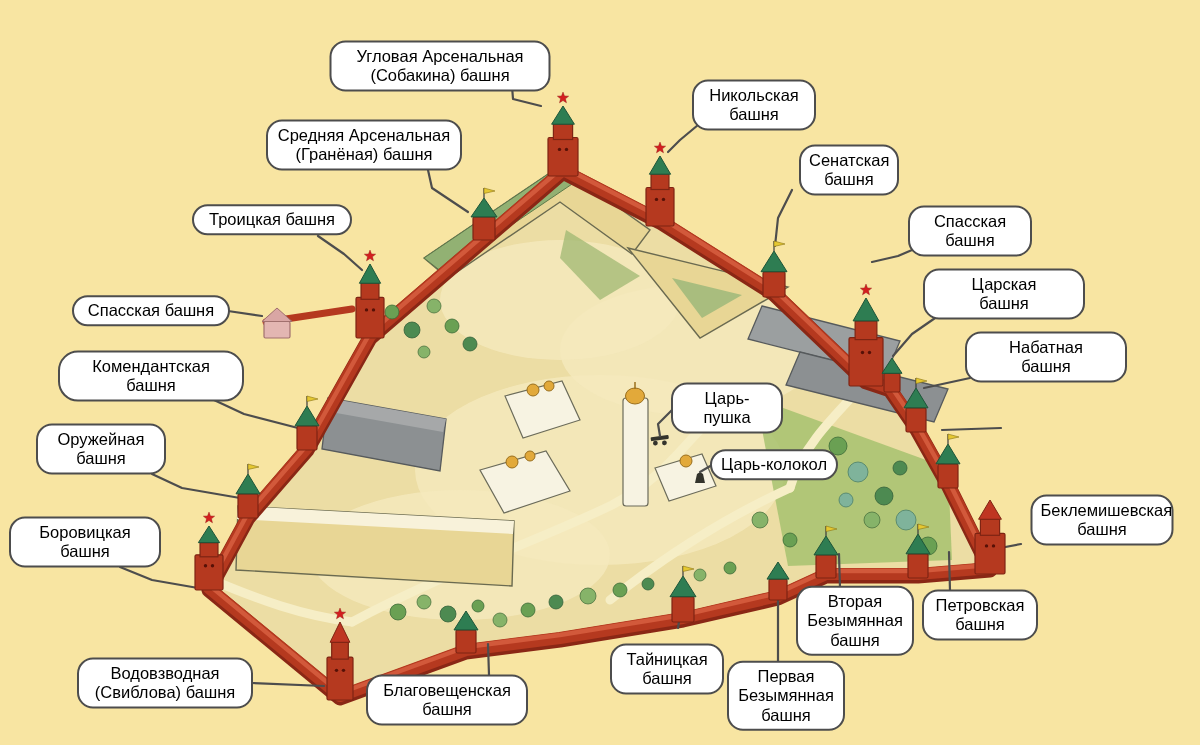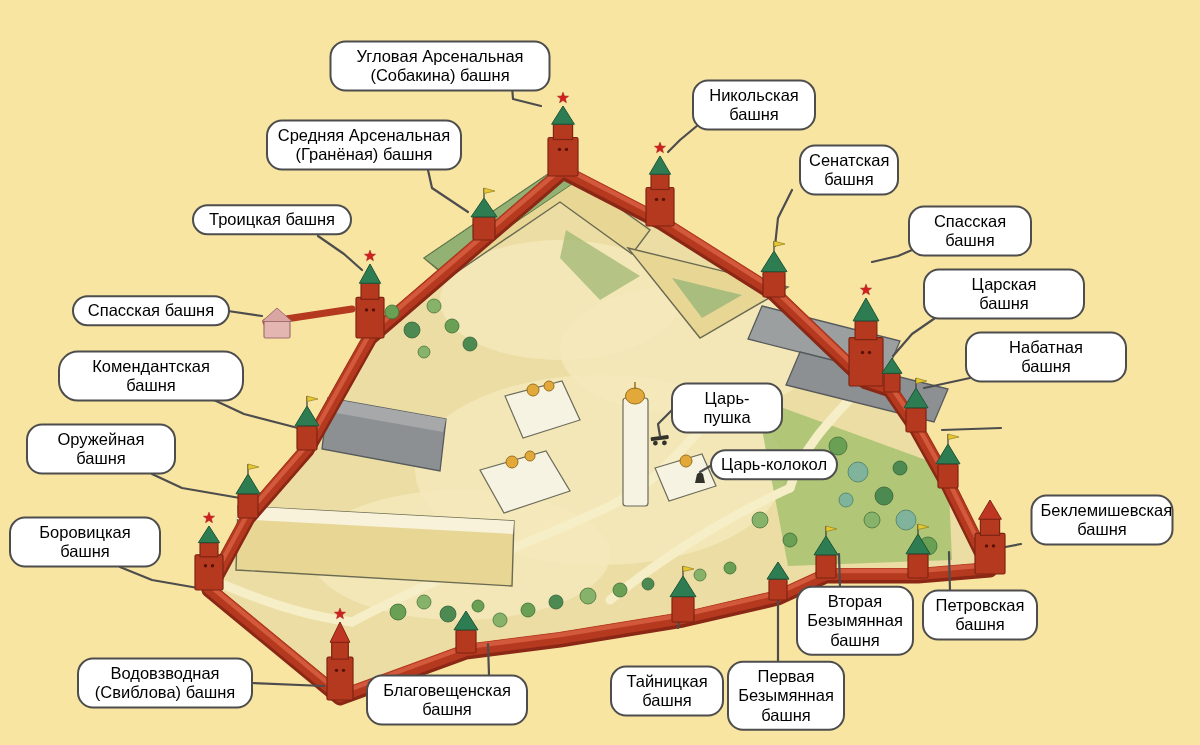--- a/index.html
+++ b/index.html
@@ -311,29 +311,29 @@
 
   <div id="labels-layer">
       <div class="label" style="left: 440px; top: 66px; width: 221px;"><span>Угловая Арсенальная
 (Собакина) башня</span></div>
       <div class="label" style="left: 272px; top: 220px; width: 160px;"><span>Троицкая башня</span></div>
       <div class="label" style="left: 364px; top: 145px; width: 196px;"><span>Средняя Арсенальная
 (Гранёная) башня</span></div>
       <div class="label" style="left: 151px; top: 311px; width: 158px;"><span>Спасская башня</span></div>
       <div class="label" style="left: 151px; top: 376px; width: 186px; border-radius: 20px;"><span>Комендантская
 башня</span></div>
-      <div class="label" style="left: 101px; top: 449px; width: 150px;"><span>Оружейная
+      <div class="label" style="left: 101px; top: 449px; width: 130px;"><span>Оружейная
 башня</span></div>
       <div class="label" style="left: 85px; top: 542px; width: 152px;"><span>Боровицкая
 башня</span></div>
       <div class="label" style="left: 165px; top: 683px; width: 176px;"><span>Водовзводная
 (Свиблова) башня</span></div>
       <div class="label" style="left: 447px; top: 700px; width: 162px;"><span>Благовещенская
 башня</span></div>
-      <div class="label" style="left: 667px; top: 691px; width: 114px;"><span>Тайницкая
+      <div class="label" style="left: 667px; top: 669px; width: 114px;"><span>Тайницкая
 башня</span></div>
       <div class="label" style="left: 786px; top: 696px; width: 118px;"><span>Первая
 Безымянная
 башня</span></div>
       <div class="label" style="left: 855px; top: 621px; width: 118px;"><span>Вторая
 Безымянная
 башня</span></div>
       <div class="label" style="left: 980px; top: 615px; width: 116px;"><span>Петровская
 башня</span></div>
       <div class="label" style="left: 1102px; top: 520px; width: 143px;"><span>Беклемишевская

